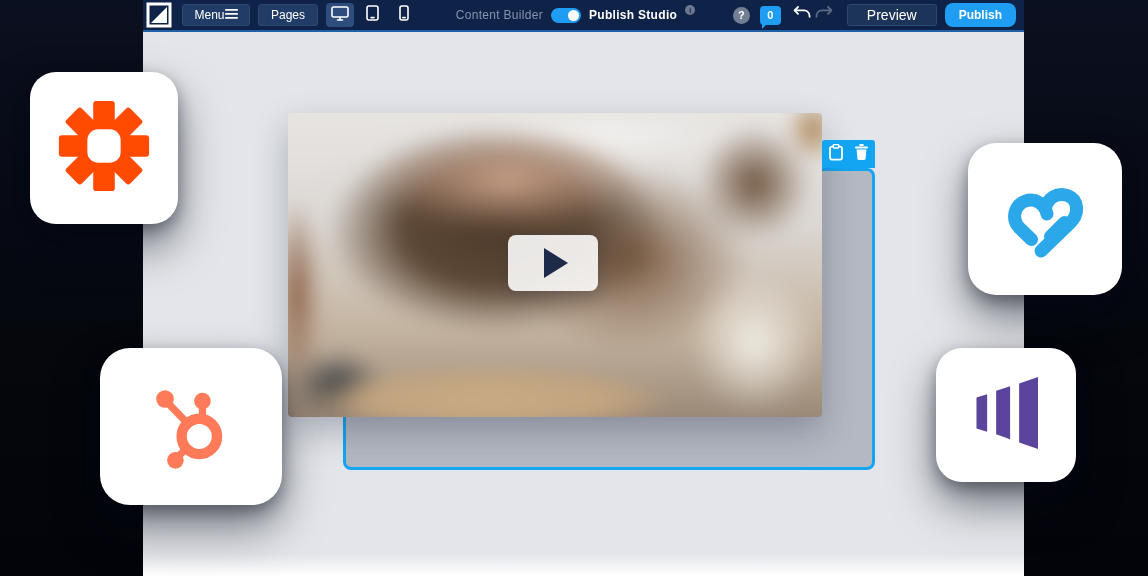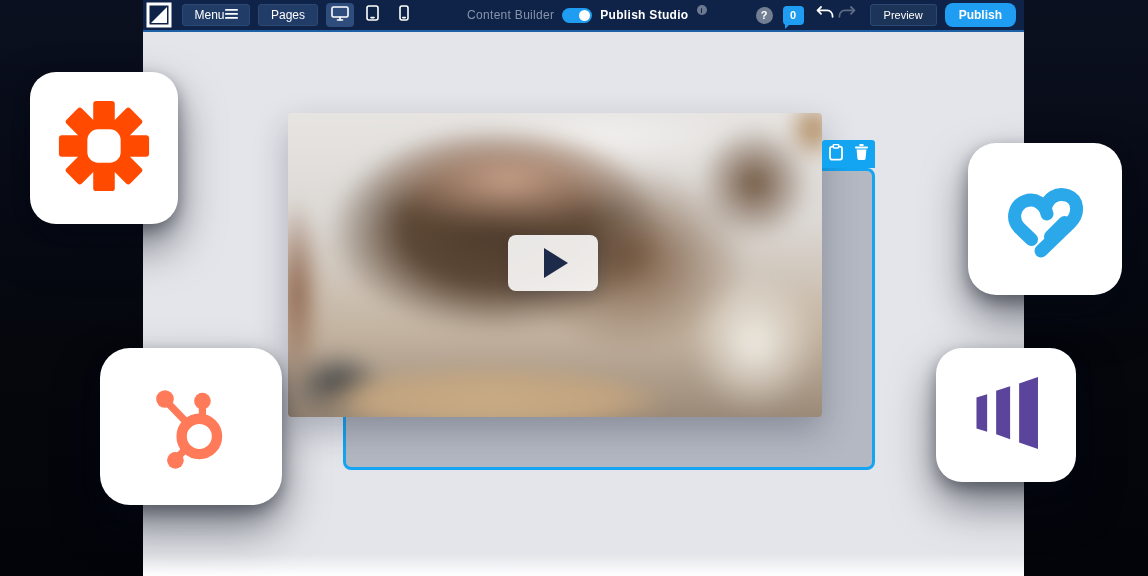--- a/index.html
+++ b/index.html
@@ -17,21 +17,21 @@
   .mode-row{display:flex;align-items:center;gap:8px;}
   .mode-muted{color:#8794ad;font-size:12px;letter-spacing:.3px;}
   .mode-active{color:#ffffff;font-size:12px;font-weight:bold;letter-spacing:.3px;}
   .toggle{width:30px;height:15px;border-radius:8px;background:#1e9df2;position:relative;cursor:pointer;}
   .toggle .knob{position:absolute;right:2px;top:2px;width:11px;height:11px;border-radius:50%;background:#fff;}
   .info-dot{width:10px;height:10px;border-radius:50%;background:#6c7890;color:#0e2347;font-size:7px;font-weight:bold;display:flex;align-items:center;justify-content:center;position:relative;top:-5px;}
   .help-circle{width:17px;height:17px;border-radius:50%;background:#727e92;color:#fff;font-size:11px;font-weight:bold;display:flex;align-items:center;justify-content:center;cursor:pointer;}
   .chat-badge{min-width:21px;height:19px;background:#1e9df2;border-radius:4px;color:#fff;font-size:11px;font-weight:bold;display:flex;align-items:center;justify-content:center;margin-left:10px;position:relative;cursor:pointer;padding:0 4px;}
   .chat-badge::after{content:"";position:absolute;left:2px;bottom:-4px;width:0;height:0;border-left:5px solid #1e9df2;border-bottom:5px solid transparent;}
   .hist-btn{width:22px;height:22px;display:flex;align-items:center;justify-content:center;cursor:pointer;}
-  .btn-preview{height:22px;background:#1d3459;border:1px solid #2c4973;border-radius:3px;color:#fff;font-size:11px;padding:0 13px;display:flex;align-items:center;cursor:pointer;margin-left:12px;}
+  .btn-preview{height:22px;background:#1d3459;border:1px solid #2c4973;border-radius:3px;color:#fff;font-size:14px;padding:0 19px;display:flex;align-items:center;cursor:pointer;margin-left:12px;}
   .btn-publish{height:24px;background:#1e9df2;border:none;border-radius:8px;color:#fff;font-size:12px;padding:0 14px;display:flex;align-items:center;cursor:pointer;margin-left:8px;font-weight:bold;}
   .spacer{flex:1;}
 
   
   .canvas{position:absolute;left:0;top:32px;width:881px;height:544px;background:#e3e5ea;}
   .canvas::after{content:"";position:absolute;left:0;bottom:0;width:100%;height:22px;background:linear-gradient(180deg,rgba(255,255,255,0),#ffffff);}
 
   
   .sel-box{position:absolute;left:200px;top:136px;width:532px;height:302px;background:#b4b8c2;border:3px solid #14a5f2;border-radius:8px;cursor:pointer;}
   .sel-toolbar{position:absolute;left:679px;top:108px;width:53px;height:28px;background:#14a5f2;border-radius:3px 3px 0 0;display:flex;align-items:center;justify-content:center;gap:10px;}

